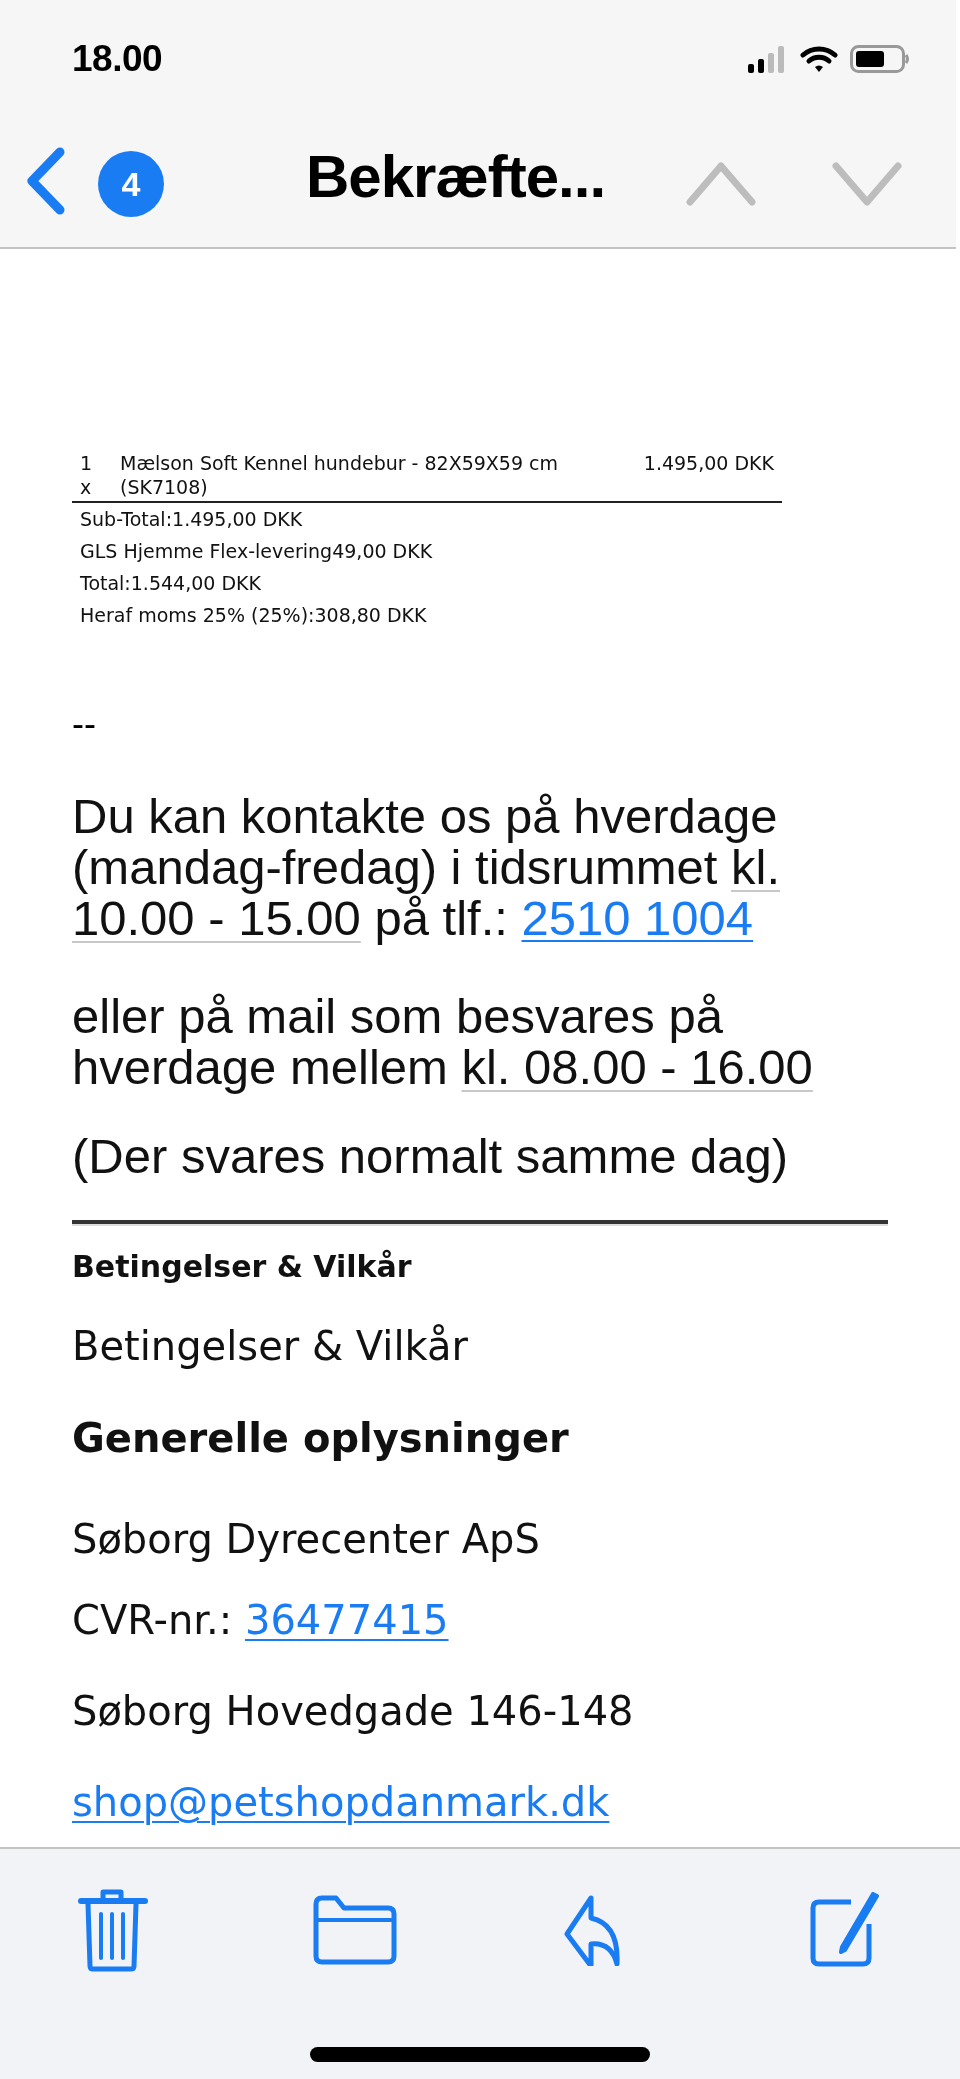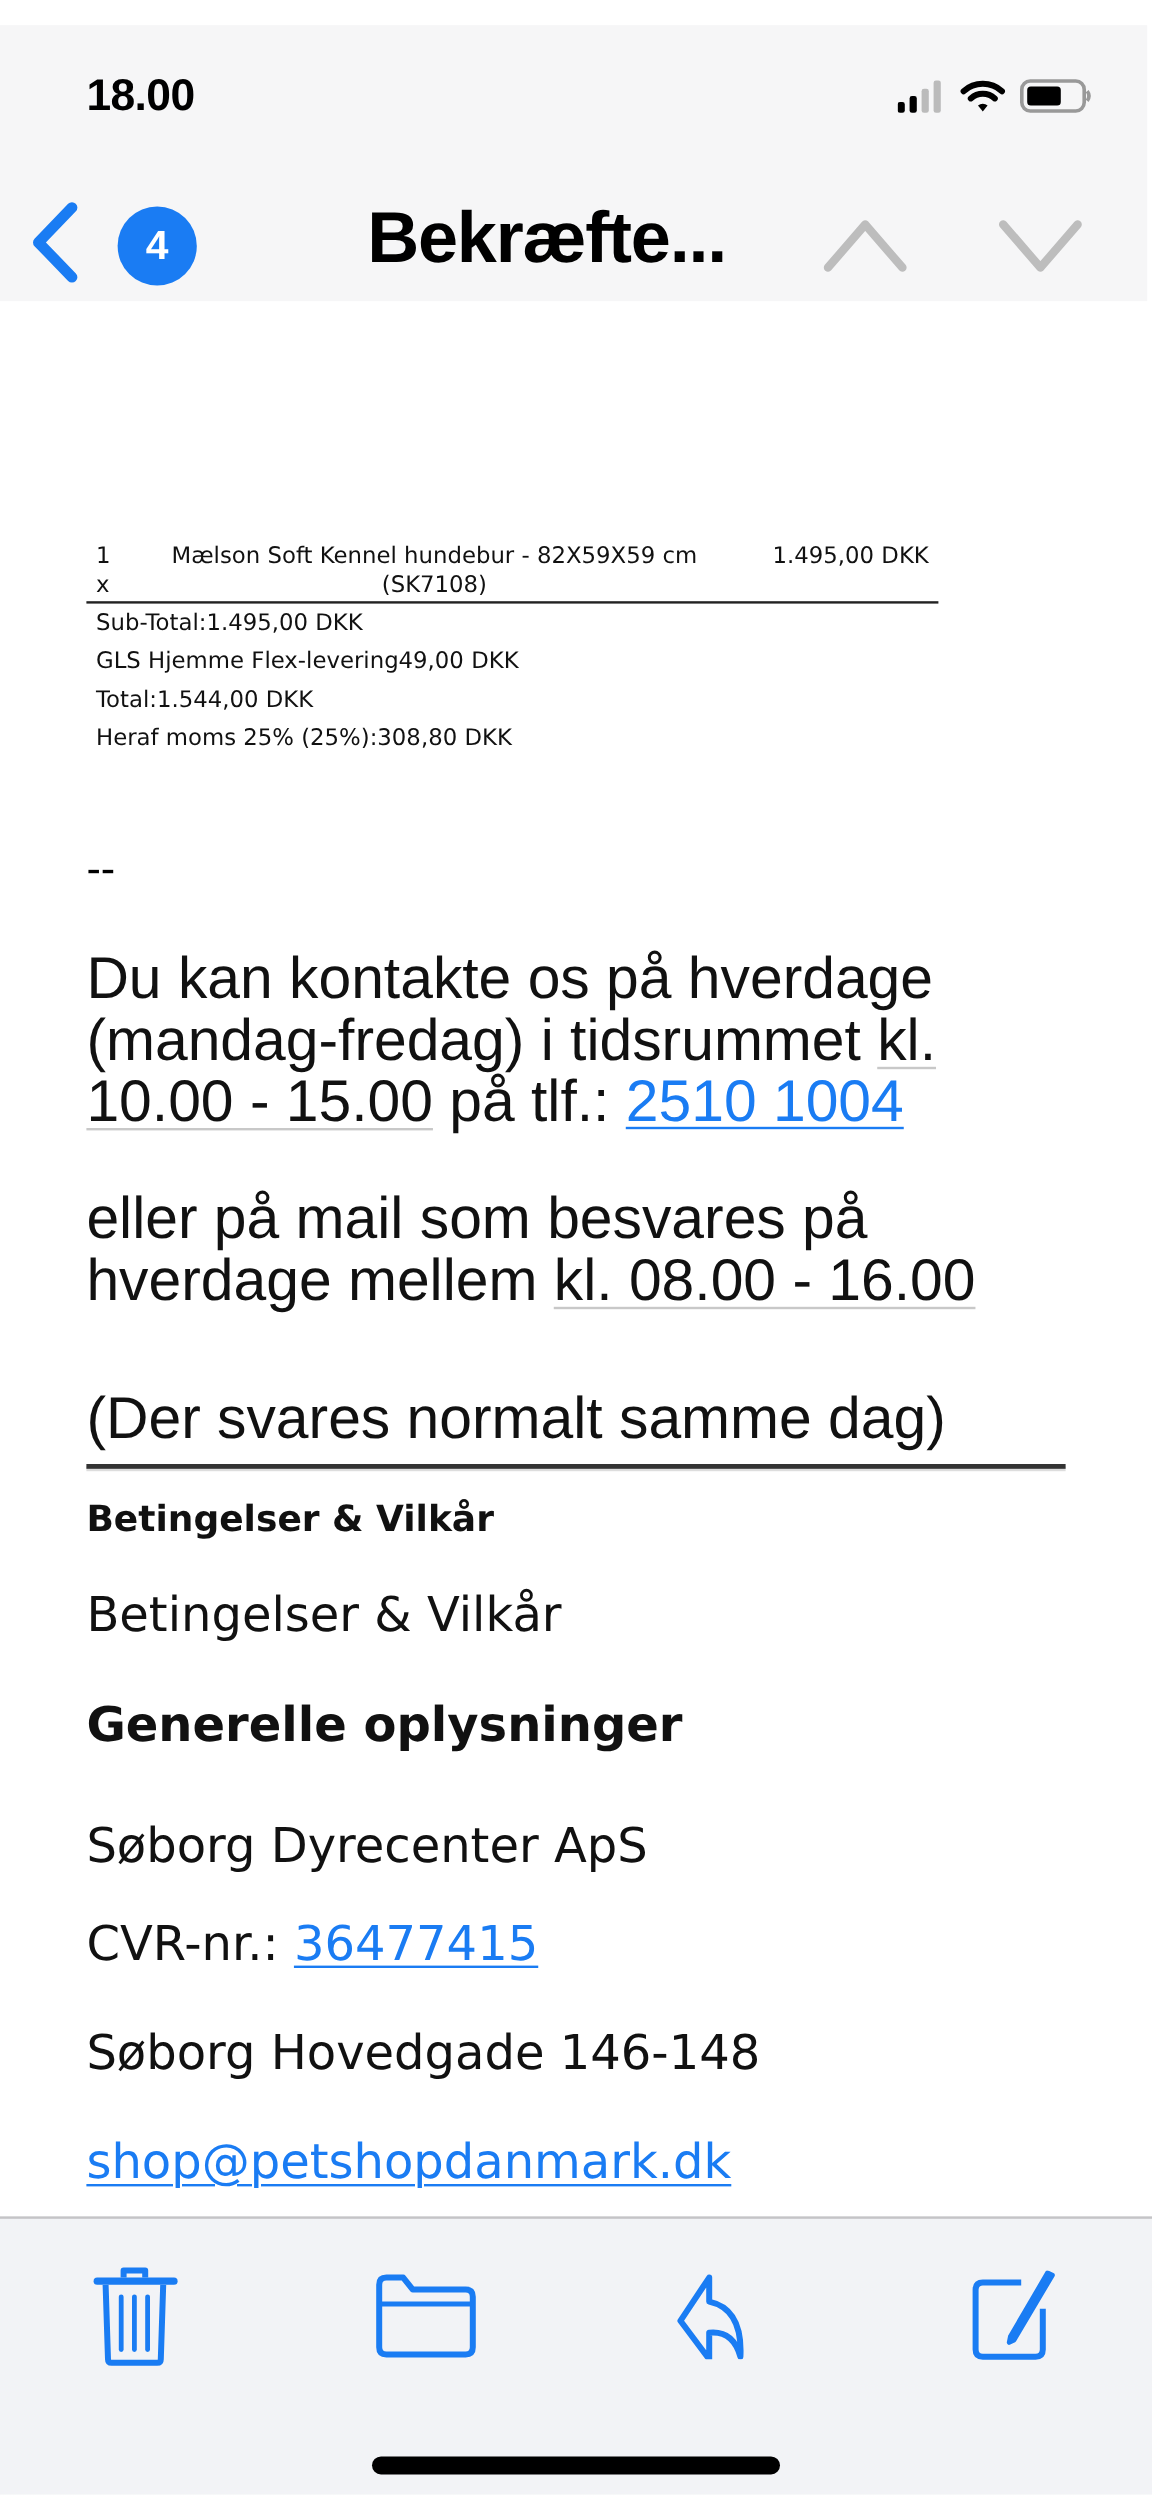--- a/index.html
+++ b/index.html
@@ -1,36 +1,36 @@
 <!DOCTYPE html>
 <html><head>
   <meta charset="utf-8">
   <style>
     * { box-sizing: border-box; margin: 0; padding: 0; }
     html, body { width: 960px; height: 2079px; overflow: hidden; background: #ffffff; }
     body { position: relative; font-family: "DejaVu Sans", sans-serif; color: #000; }
 
     
-    .topbar { position: absolute; left: 0; top: 0; width: 956px; height: 249px; background: #f6f6f7; border-bottom: 2px solid #c4c4c6; margin-top: 21px; }
+    .topbar { position: absolute; left: 0; top: 0; width: 956px; height: 249px; background: #f6f6f7; border-bottom: 2px solid #c4c4c6; }
     .status-time { position: absolute; left: 72px; top: 38px; font-family: "Liberation Sans", sans-serif; font-weight: 700; font-size: 37px; letter-spacing: -0.5px; }
     .status-icons { position: absolute; right: 46px; top: 44px; display: flex; align-items: center; gap: 12px; }
     .nav-back { position: absolute; left: 22px; top: 146px; width: 50px; height: 70px; }
     .nav-badge { position: absolute; left: 98px; top: 151px; width: 66px; height: 66px; border-radius: 50%; background: #1a7cf3; color: #fff; font-family: "Liberation Sans", sans-serif; font-weight: 700; font-size: 34px; display: flex; align-items: center; justify-content: center; }
     .nav-title { position: absolute; left: 306px; top: 142px; font-family: "Liberation Sans", sans-serif; font-weight: 700; font-size: 60px; letter-spacing: -1px; }
     .nav-up { position: absolute; left: 686px; top: 160px; width: 70px; height: 48px; }
     .nav-down { position: absolute; left: 832px; top: 160px; width: 70px; height: 48px; }
 
     
     .content { position: absolute; left: 0; top: 251px; width: 960px; height: 1596px; overflow: hidden; background: #fff; }
     .h-produkter { position: absolute; left: 72px; top: 84px; font-family: "DejaVu Sans", sans-serif; font-weight: 700; font-size: 50px; }
 
     .order { position: absolute; left: 72px; top: 200px; width: 710px; font-family: "DejaVu Sans", sans-serif; font-size: 19px; color: #111; }
     .order .item { display: flex; align-items: flex-start; padding: 0 8px 2px 8px; border-bottom: 2px solid #222; line-height: 24px; }
     .order .qty { width: 40px; }
-    .order .desc { flex: 1; text-align: center; }
+    .order .desc { flex: 1; }
     .order .price { width: 170px; text-align: right; }
     .order .row { display: flex; padding: 0 8px; height: 32px; line-height: 32px; }
 
     .sep-dashes { position: absolute; left: 72px; top: 452px; font-family: "Liberation Sans", sans-serif; font-size: 36px; }
     .para { position: absolute; left: 72px; width: 820px; font-family: "Liberation Sans", sans-serif; font-size: 49px; line-height: 51px; color: #111; }
     .para .uline { text-decoration: underline; text-decoration-color: #c8c8c8; text-decoration-thickness: 2px; text-underline-offset: 6px; }
     .link { color: #1a7cf3; text-decoration: underline; text-underline-offset: 5px; text-decoration-thickness: 2px; }
 
     .hr { position: absolute; left: 72px; top: 969px; width: 816px; height: 4px; background: #333; box-shadow: 0 2px 0 #ddd; }
 
@@ -128,21 +128,21 @@
   <div class="sep-dashes">--</div>
 
   <div class="para" style="top:540px;">
     <span>Du kan kontakte os på hverdage (mandag-fredag) i tidsrummet </span><span class="uline">kl. 10.00 - 15.00</span><span> på tlf.: </span><a class="link">2510 1004</a>
   </div>
 
   <div class="para" style="top:740px;">
     <span>eller på mail som besvares på hverdage mellem </span><span class="uline">kl. 08.00 - 16.00</span>
   </div>
 
-  <div class="para" style="top:906px;">(Der svares normalt samme dag)</div>
+  <div class="para" style="top:880px;">(Der svares normalt samme dag)</div>
 
   <div class="hr"></div>
 
   <div class="dv dv-small-bold" style="top:998px;">Betingelser &amp; Vilkår</div>
   <div class="dv dv-large" style="top:1072px;">Betingelser &amp; Vilkår</div>
   <div class="dv dv-large-bold" style="top:1164px;">Generelle oplysninger</div>
   <div class="dv dv-large" style="top:1255px;margin-top:10px;">Søborg Dyrecenter ApS</div>
   <div class="dv dv-large" style="top:1346px;">
     <span>CVR-nr.: </span><a class="link">36477415</a>
   </div>

